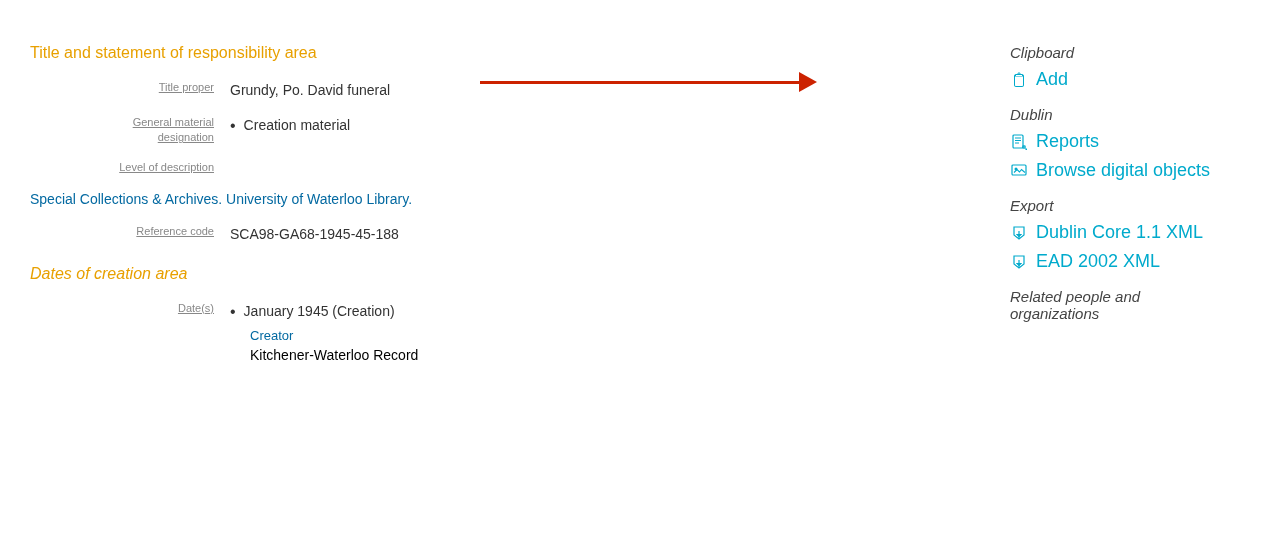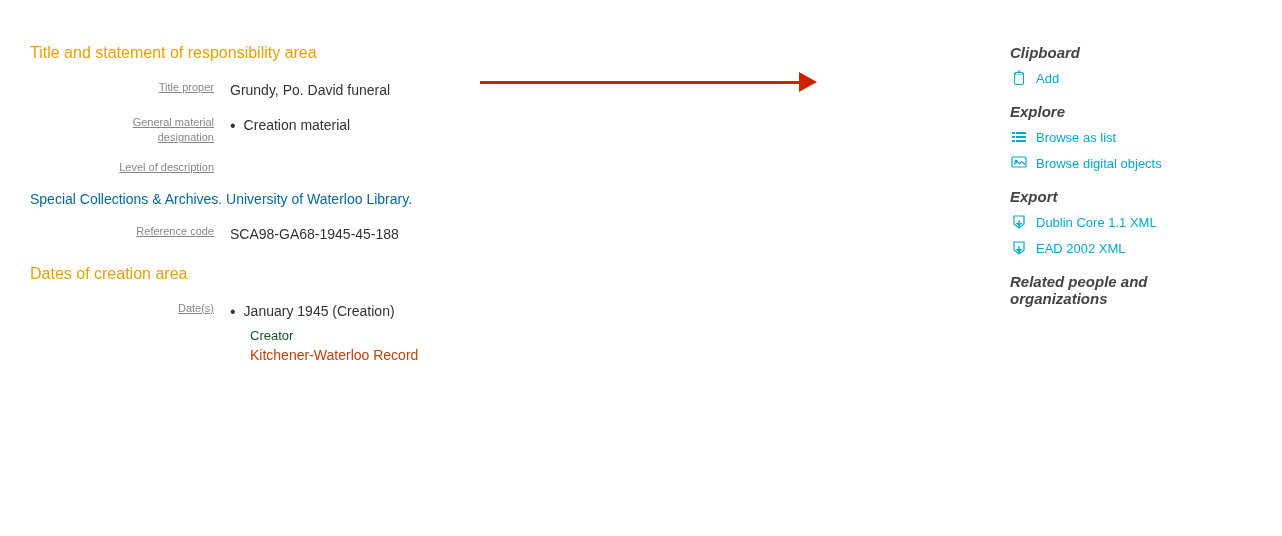--- a/index.html
+++ b/index.html
@@ -72,28 +72,28 @@
       gap: 8px;
     }
 
     .bullet {
       color: #333;
       font-size: 16px;
       line-height: 1.4;
     }
 
     .sub-label {
-      color: #14532d;
+      color: #0369a1;
       font-size: 13px;
       margin-top: 2px;
       margin-left: 20px;
     }
 
     .sub-value {
-      color: #c2410c;
+      color: #000000;
       font-size: 14px;
       margin-left: 20px;
     }
 
     
     .arrow-container {
       position: relative;
       display: flex;
       align-items: center;
     }
@@ -128,31 +128,30 @@
       padding: 10px 20px 10px 10px;
       font-size: 14px;
     }
 
     .sidebar-section-title {
       font-style: italic;
       color: #444;
       font-size: 15px;
       margin-bottom: 8px;
       margin-top: 4px;
-      font-weight: bold;
     }
 
     .sidebar-item {
       display: flex;
       align-items: center;
       gap: 8px;
       margin-bottom: 8px;
       color: #00aacc;
       cursor: pointer;
-      font-size: 13px;
+      font-size: 18px;
     }
 
     .sidebar-icon {
       width: 18px;
       height: 18px;
       display: flex;
       align-items: center;
       justify-content: center;
       color: #00aacc;
       font-size: 14px;
@@ -208,21 +207,21 @@
       <div class="field-value">
         <a href="#">Special Collections &amp; Archives. University of Waterloo Library.</a>
       </div>
     </div>
 
     <div class="field-row">
       <div class="field-label">Reference code</div>
       <div class="field-value">SCA98-GA68-1945-45-188</div>
     </div>
 
-    <h2 class="section-heading" style="margin-top: 20px;">Dates of creation area</h2>
+    <h2 class="section-heading" style="margin-top: 20px; font-style: italic;">Dates of creation area</h2>
 
     <div class="field-row">
       <div class="field-label">Date(s)</div>
       <div class="field-value">
         <div class="bullet-item">
           <span class="bullet">•</span>
           <span>January 1945 (Creation)</span>
         </div>
         <div class="sub-label">Creator</div>
         <div class="sub-value">Kitchener-Waterloo Record</div>
@@ -241,36 +240,36 @@
           <svg width="16" height="16" viewBox="0 0 16 16" fill="#00aacc">
             <path d="M5 2 C4 2 3 3 3 4 L3 13 C3 14 4 15 5 15 L11 15 C12 15 13 14 13 13 L13 4 C13 3 12 2 11 2 L9.5 2 C9.5 1 9 0.5 8 0.5 C7 0.5 6.5 1 6.5 2 Z M8 1 C8.3 1 8.5 1.2 8.5 1.5 C8.5 1.8 8.3 2 8 2 C7.7 2 7.5 1.8 7.5 1.5 C7.5 1.2 7.7 1 8 1 Z M5 3 L11 3 L11 4 L5 4 Z M4 4.5 L12 4.5 L12 13 C12 13.6 11.6 14 11 14 L5 14 C4.4 14 4 13.6 4 13 Z"></path>
           </svg>
         </div>
         <span>Add</span>
       </div>
 
     </div>
 
     <div class="sidebar-section">
-      <div class="sidebar-section-title">Explore</div>
-
-
-      <div class="sidebar-item">
-        <div class="sidebar-icon">
-          <svg width="16" height="16" viewBox="0 0 16 16" fill="#00aacc">
-            <rect x="1" y="3" width="3" height="2" fill="#00aacc"></rect>
-            <rect x="5" y="3" width="10" height="2" fill="#00aacc"></rect>
-            <rect x="1" y="7" width="3" height="2" fill="#00aacc"></rect>
-            <rect x="5" y="7" width="10" height="2" fill="#00aacc"></rect>
-            <rect x="1" y="11" width="3" height="2" fill="#00aacc"></rect>
-            <rect x="5" y="11" width="10" height="2" fill="#00aacc"></rect>
-          </svg>
-        </div>
-        <span>Browse as list</span>
-      </div>
+      <div class="sidebar-section-title">Dublin</div>
+
+      <div class="sidebar-item">
+        <div class="sidebar-icon">
+          <svg width="16" height="16" viewBox="0 0 16 16" fill="none">
+            <rect x="2" y="1" width="10" height="13" rx="1" stroke="#00aacc" stroke-width="1.2" fill="none"></rect>
+            <line x1="4" y1="4" x2="10" y2="4" stroke="#00aacc" stroke-width="1"></line>
+            <line x1="4" y1="6.5" x2="10" y2="6.5" stroke="#00aacc" stroke-width="1"></line>
+            <line x1="4" y1="9" x2="8" y2="9" stroke="#00aacc" stroke-width="1"></line>
+            <circle cx="13" cy="13" r="2" fill="#00aacc" opacity="0.8"></circle>
+            <line x1="14.5" y1="14.5" x2="16" y2="16" stroke="#00aacc" stroke-width="1.5"></line>
+          </svg>
+        </div>
+        <span>Reports</span>
+      </div>
+
 
       <div class="sidebar-item">
         <div class="sidebar-icon">
           <svg width="16" height="16" viewBox="0 0 16 16" fill="none">
             <rect x="1" y="2" width="14" height="10" rx="1" ry="1" stroke="#00aacc" stroke-width="1.2" fill="none"></rect>
             <circle cx="5" cy="6" r="1.5" fill="#00aacc"></circle>
             <path d="M3 9.5 L6 6.5 L8.5 9 L10.5 6.5 L14 9.5" fill="none" stroke="#00aacc" stroke-width="1.1"></path>
           </svg>
         </div>
         <span>Browse digital objects</span>

